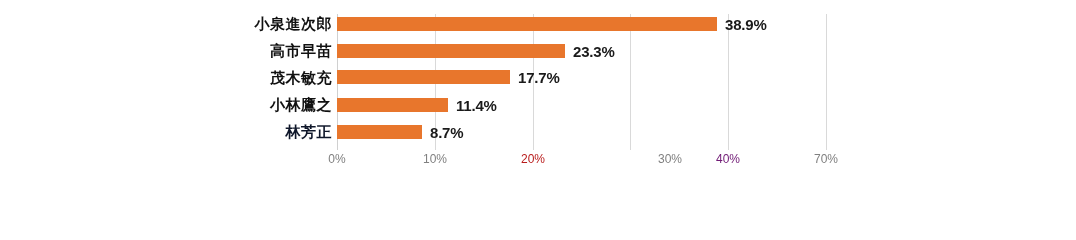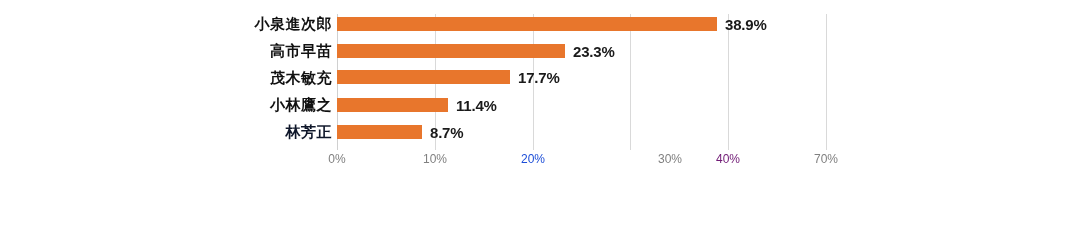--- a/index.html
+++ b/index.html
@@ -150,19 +150,19 @@
       </div>
       <div class="bar-row" style="top: 111px; width: 489px;">
         <div class="bar" style="width: 85px; background: rgb(232, 118, 44);"></div>
         <span class="bar-value" style="left: 93px; color: rgb(26, 26, 26);">8.7%</span>
       </div>
     </div>
 
   <div id="tick-labels">
       <div class="tick-label" style="left: 0px; color: rgb(128, 128, 128);">0%</div>
       <div class="tick-label" style="left: 98px; color: rgb(128, 128, 128);">10%</div>
-      <div class="tick-label" style="left: 196px; color: #1d4ed8;">20%</div>
+      <div class="tick-label" style="left: 196px; color: #b91c1c;">20%</div>
       <div class="tick-label" style="left: 293px; color: rgb(128, 128, 128); margin-left: 40px;">30%</div>
       <div class="tick-label" style="left: 391px; color: #701a75;">40%</div>
       <div class="tick-label" style="left: 489px; color: rgb(128, 128, 128);">70%</div>
     </div>
 
 </div>
 
 </body></html>

